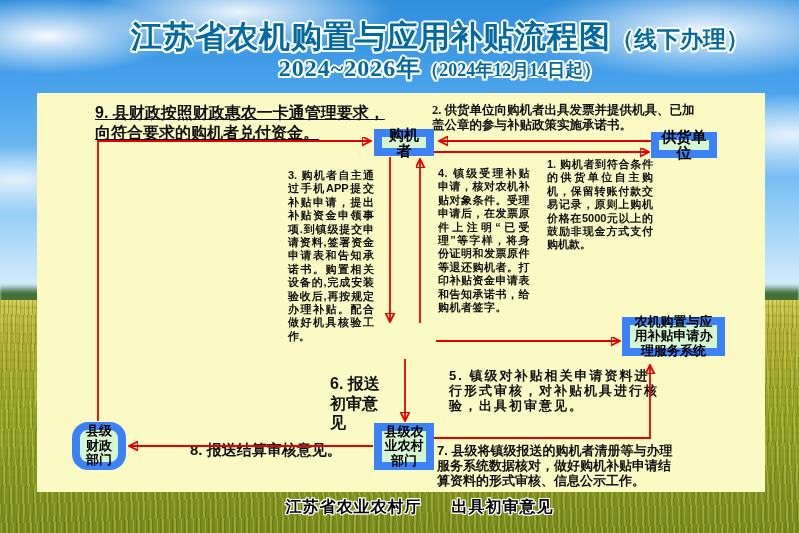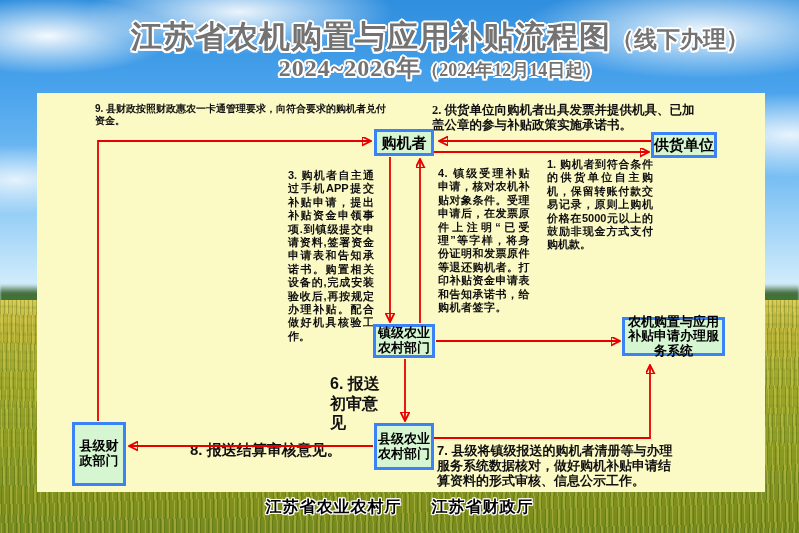--- a/index.html
+++ b/index.html
@@ -28,84 +28,84 @@
     background:
       repeating-linear-gradient(92deg, rgba(55,85,10,.28) 0 1px, rgba(0,0,0,0) 1px 4px),
       repeating-linear-gradient(87deg, rgba(240,225,100,.30) 0 2px, rgba(0,0,0,0) 2px 6px),
       repeating-linear-gradient(2deg, rgba(120,140,30,.18) 0 3px, rgba(0,0,0,0) 3px 9px),
       linear-gradient(180deg,#d6c955 0%, #b8b238 12%, #9fa82c 35%, #8a9b24 65%, #75891d 100%);
   }
 
   
   .title{
     position:absolute;left:85px;top:20px;width:710px;text-align:center;
-    font-family:"Liberation Serif","DejaVu Serif",serif;font-weight:bold;color:#737373;
+    font-family:"Liberation Serif","DejaVu Serif",serif;font-weight:bold;color:#0369a1;
     line-height:1.1;
   }
   .outline{
     text-shadow:2px 0 0 #fff,-2px 0 0 #fff,0 2px 0 #fff,0 -2px 0 #fff,
       1.5px 1.5px 0 #fff,-1.5px 1.5px 0 #fff,1.5px -1.5px 0 #fff,-1.5px -1.5px 0 #fff;
   }
   .t-main1{font-size:31px;letter-spacing:1px;}
   .t-note1{font-size:23px;}
   .t-line2{margin-top:1px;}
   .t-main2{font-size:24px;letter-spacing:1px;}
   .t-note2{font-size:18px;}
 
   
   .panel{
     position:absolute;left:37px;top:93px;width:728px;height:399px;
     background:#fbf9c4;
   }
 
   
   .node{
-    position:absolute;background:#d6f6d2;border:3px solid #3b82f6;
+    position:absolute;background:#d6f6d2;border:8px solid #3b82f6;
     display:flex;align-items:center;justify-content:center;text-align:center;
     font-weight:bold;color:#000;word-break:break-all;box-sizing:border-box;
     padding:0 2px;
   }
   .node-lg{font-size:15px;line-height:1.05;padding:0 1px;}
   .node-sm{font-size:13px;line-height:1.12;}
   .n-purchaser{left:374px;top:129px;width:60px;height:27px;}
   .n-supplier{left:651px;top:132px;width:66px;height:26px;padding:0;}
   .n-town{left:373px;top:324px;width:62px;height:34px;}
   .n-system{left:622px;top:317px;width:103px;height:39px;line-height:1.1;}
   .n-county-ag{left:374px;top:423px;width:60px;height:47px;padding:0 1px;}
-  .n-county-fin{left:72px;top:422px;width:54px;height:64px;padding:0 1px;}
+  .n-county-fin{left:72px;top:422px;width:54px;height:48px;padding:0 1px;border-radius:16px;}
 
   
   .step{
     position:absolute;color:#101010;font-weight:bold;word-break:break-all;
     line-height:1.22;
   }
   .just{text-align:justify;text-justify:inter-character;}
   .s1{left:547px;top:158px;width:106px;font-size:11px;}
   .s2{left:432px;top:103px;width:272px;font-size:12.5px;font-family:Liberation Serif, serif;}
   .s3{left:288px;top:169px;width:86px;font-size:11px;}
   .s4{left:438px;top:167px;width:92px;font-size:11px;letter-spacing:.5px;}
   .s5{left:449px;top:369px;width:212px;font-size:13px;letter-spacing:2px;line-height:1.15;}
   .s6{left:330px;top:374px;width:56px;font-size:16px;}
   .s7{left:437px;top:444px;width:244px;font-size:13px;line-height:1.14;}
   .s8{left:190px;top:441px;width:125px;font-size:15px;white-space:nowrap;}
-  .s9{left:95px;top:103px;width:292px;font-size:10px;}
+  .s9{left:95px;top:103px;width:292px;font-size:16px;text-decoration:underline;}
 
   
   .arrows{position:absolute;left:0;top:0;pointer-events:none;}
   .arrows path{stroke:#e60000;stroke-width:1.8;fill:none;}
 
   
   .footer{
     position:absolute;left:0;top:497px;width:799px;text-align:center;
     font-size:16px;font-weight:bold;color:#000;
     font-family:"Liberation Serif","DejaVu Serif",serif;letter-spacing:1px;
     text-shadow:1px 0 0 #fff,-1px 0 0 #fff,0 1px 0 #fff,0 -1px 0 #fff,
       1px 1px 0 #fff,-1px -1px 0 #fff,1px -1px 0 #fff,-1px 1px 0 #fff;
   }
-  .footer .org1{margin-right:30px;}
+  .footer .org1{margin-right:30px;padding-left:40px;}
 </style>
 </head>
 <body>
 
 <div class="screen">
 
   <div class="sky"></div>
   <div class="treeline"></div>
   <div class="field"></div>
 
@@ -118,20 +118,21 @@
     </div>
   </div>
 
   <div class="panel"></div>
 
   <div class="step s9">9. 县财政按照财政惠农一卡通管理要求，向符合要求的购机者兑付资金。</div>
   <div class="step s2">2. 供货单位向购机者出具发票并提供机具、已加盖公章的参与补贴政策实施承诺书。</div>
   <div class="step s3 just">3. 购机者自主通过手机APP提交补贴申请，提出补贴资金申领事项.到镇级提交申请资料,签署资金申请表和告知承诺书。购置相关设备的,完成安装验收后,再按规定办理补贴。配合做好机具核验工作。</div>
   <div class="step s4 just">4. 镇级受理补贴申请，核对农机补贴对象条件。受理申请后，在发票原件上注明“已受理”等字样，将身份证明和发票原件等退还购机者。打印补贴资金申请表和告知承诺书，给购机者签字。</div>
   <div class="step s1 just">1. 购机者到符合条件的供货单位自主购机，保留转账付款交易记录，原则上购机价格在5000元以上的鼓励非现金方式支付购机款。</div>
+  <div class="step s5">5. 镇级对补贴相关申请资料进行形式审核，对补贴机具进行核验，出具初审意见。</div>
   <div class="step s6">6. 报送初审意见</div>
   <div class="step s7">7. 县级将镇级报送的购机者清册等与办理服务系统数据核对，做好购机补贴申请结算资料的形式审核、信息公示工作。</div>
   <div class="step s8">8. 报送结算审核意见。</div>
 
   <svg class="arrows" width="799" height="533" viewBox="0 0 799 533">
     <defs>
       <marker id="arr" markerUnits="userSpaceOnUse" markerWidth="10" markerHeight="10" refX="8" refY="4.5" orient="auto">
         <path d="M0,0 L9,4.5 L0,9 Z" fill="#e60000" stroke="none"></path>
       </marker>
     </defs>
@@ -141,22 +142,21 @@
     <path d="M 420 323 L 420 160" marker-end="url(#arr)"></path>
     <path d="M 436 341 L 619 341" marker-end="url(#arr)"></path>
     <path d="M 405 359 L 405 420" marker-end="url(#arr)"></path>
     <path d="M 373 446 L 130 446" marker-end="url(#arr)"></path>
     <path d="M 434 438 L 650 438 L 650 366" marker-end="url(#arr)"></path>
     <path d="M 98 421 L 98 141 L 370 141" marker-end="url(#arr)"></path>
   </svg>
 
   <div class="node node-lg n-purchaser">购机者</div>
   <div class="node node-lg n-supplier">供货单位</div>
-  <div class="node node-sm n-town">镇级农业农村部门</div>
   <div class="node node-sm n-system">农机购置与应用补贴申请办理服务系统</div>
   <div class="node node-sm n-county-ag">县级农业农村部门</div>
   <div class="node node-sm n-county-fin">县级财政部门</div>
 
   <div class="footer">
-    <span class="org1">江苏省农业农村厅</span><span>江苏省财政厅</span>
+    <span class="org1">江苏省农业农村厅</span><span>出具初审意见</span>
   </div>
 
 </div>
 
 </body></html>

